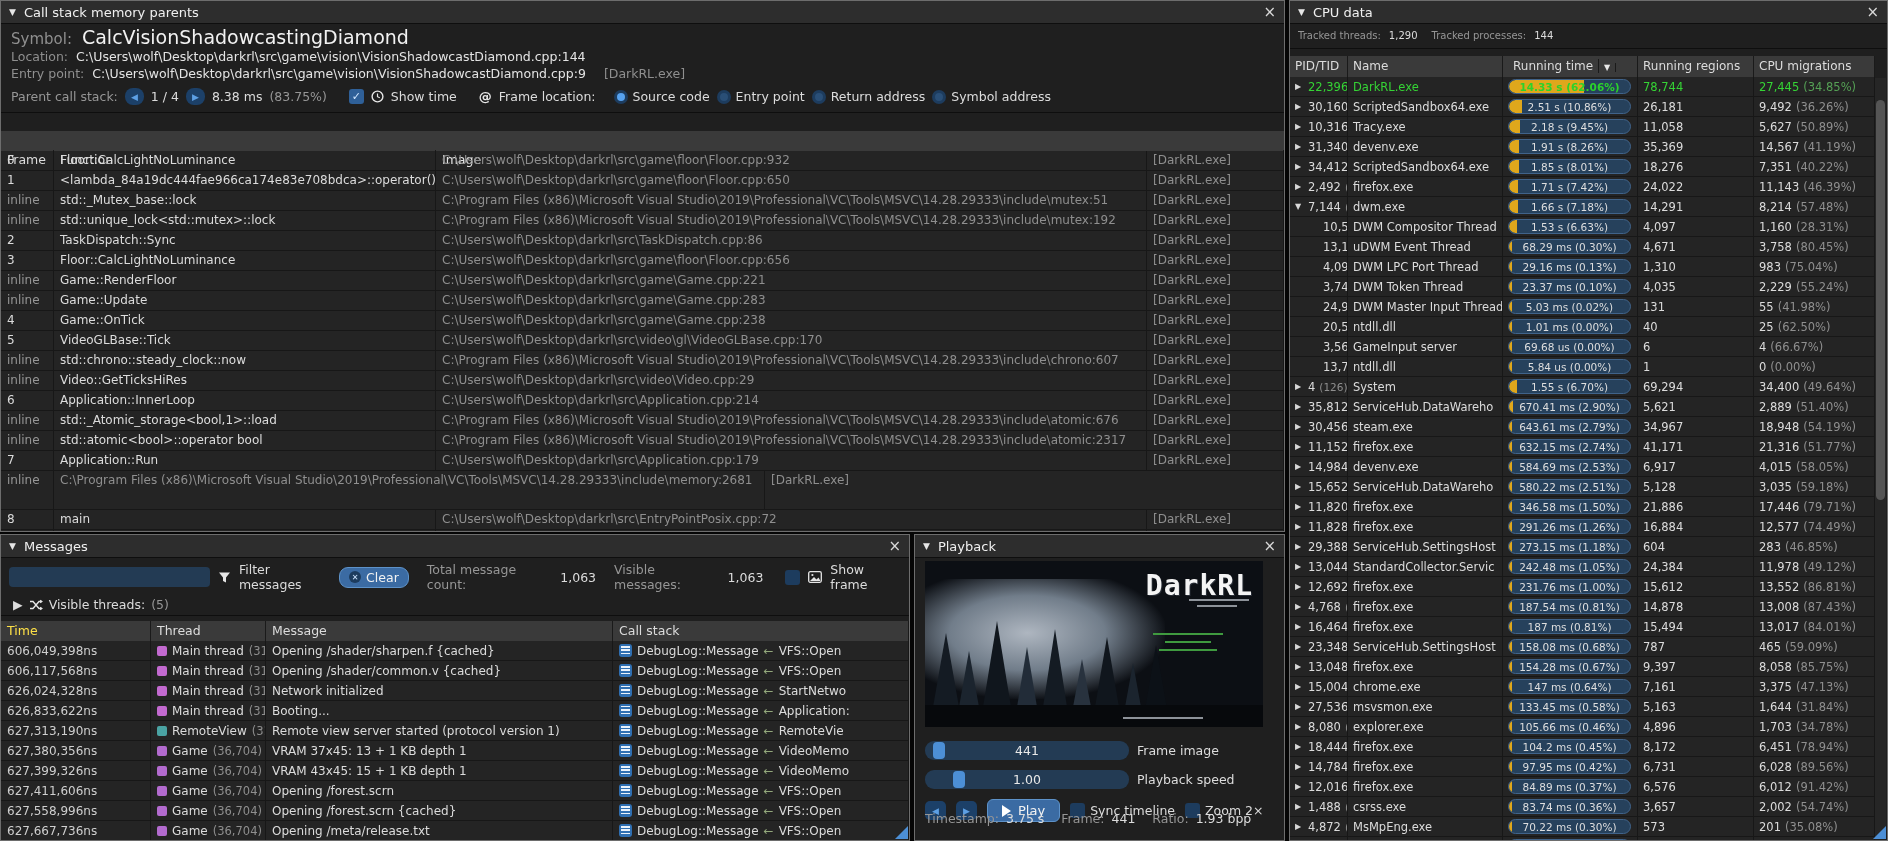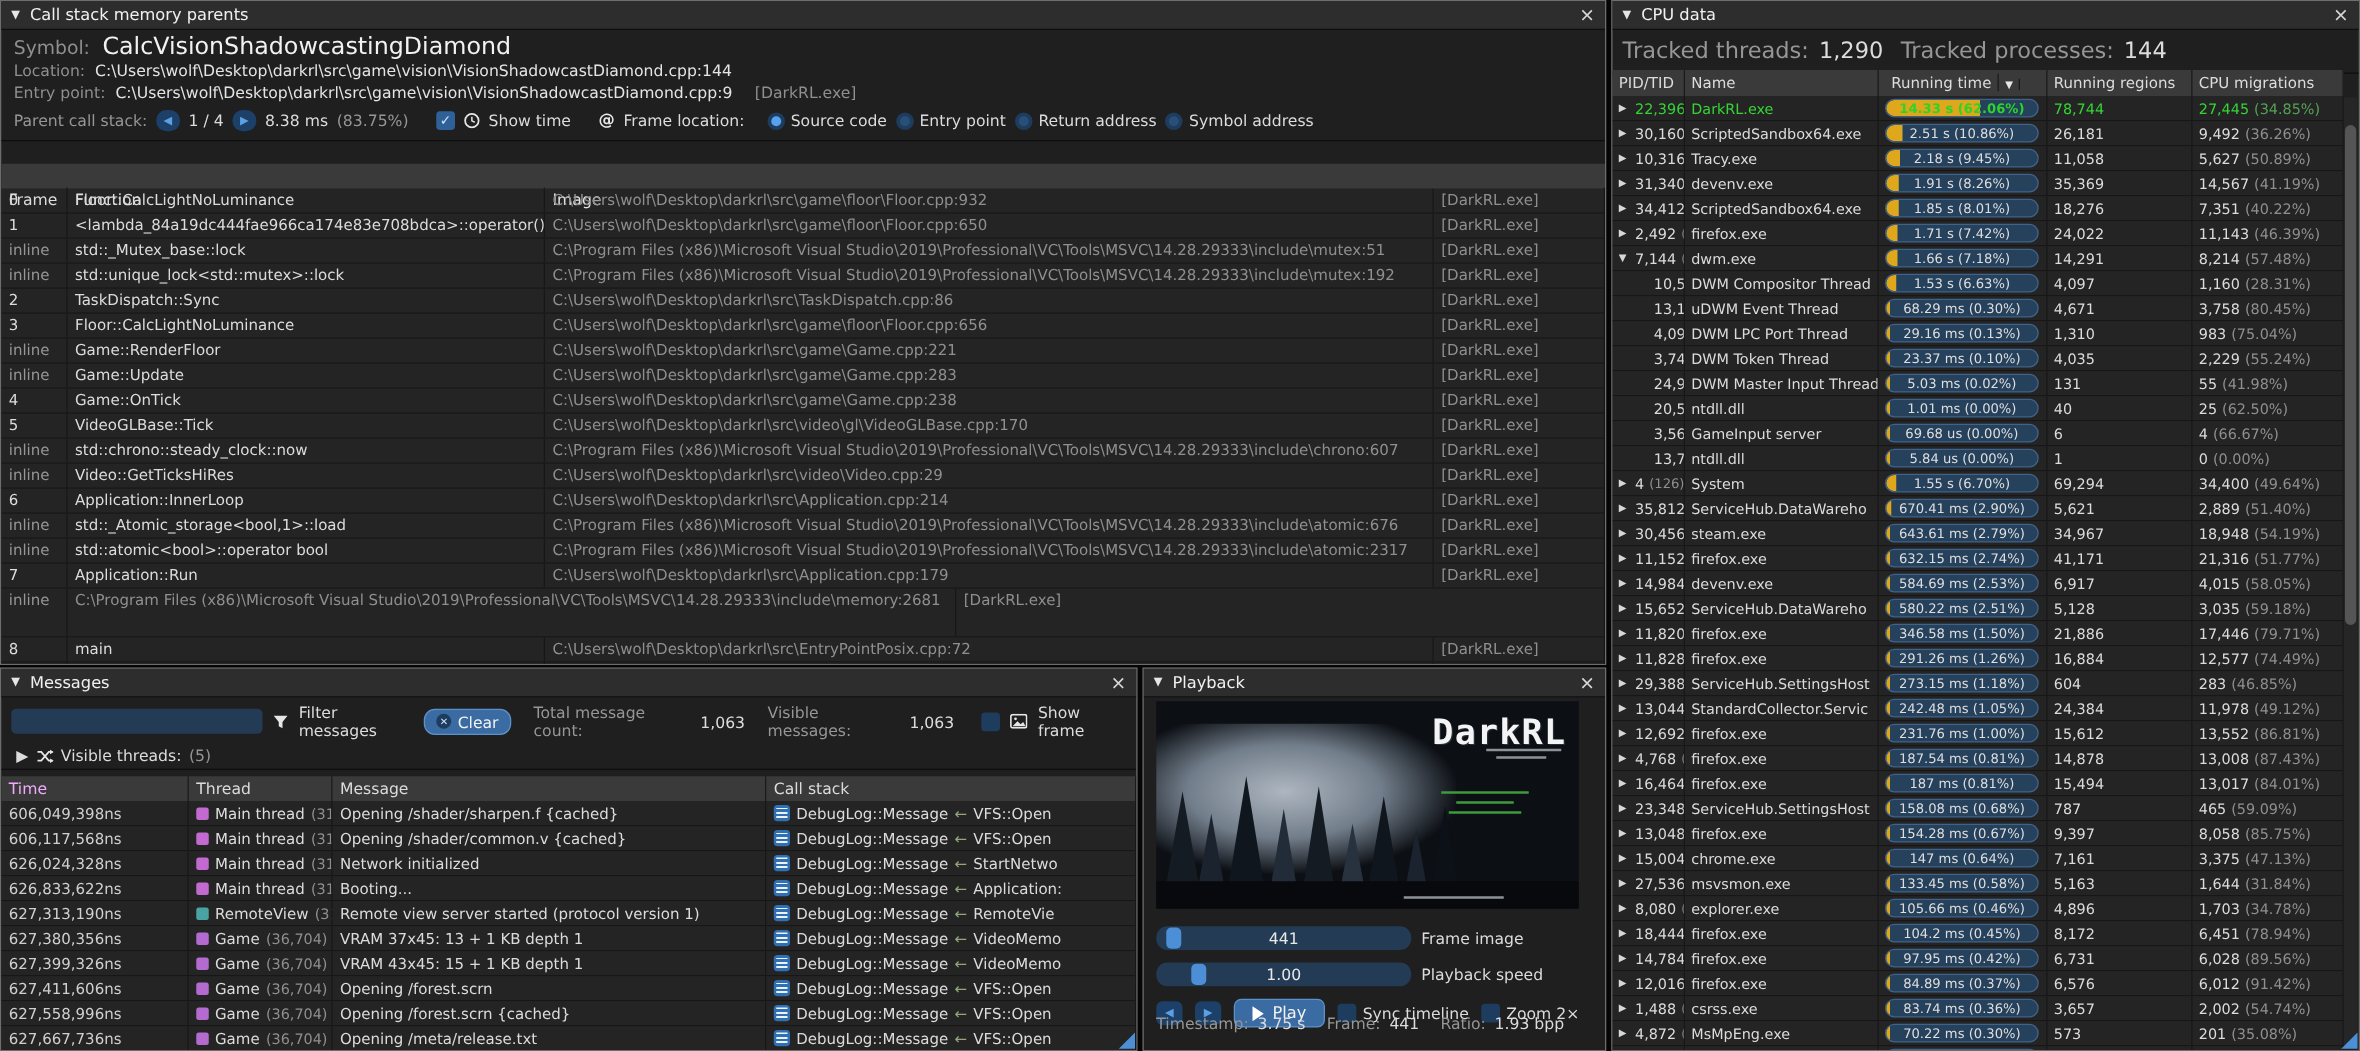--- a/index.html
+++ b/index.html
@@ -74,21 +74,21 @@
   .slider-row{position:absolute;display:flex;align-items:center;gap:8px;font-size:12.5px;}
   .slider{position:relative;width:204px;height:19px;background:#233b54;border-radius:9px;}
   .slider .hnd{position:absolute;top:1px;width:12px;height:17px;border-radius:4px;background:#4c8fd6;}
   .slider .val{position:absolute;left:0;right:0;top:0;line-height:19px;text-align:center;color:#e8e8e8;}
   .pb-buttons{position:absolute;display:flex;align-items:center;gap:10px;font-size:12.5px;}
   .sqbtn{width:21px;height:19px;border-radius:5px;background:#1c4068;color:#5d9fe3;font-size:9px;display:flex;align-items:center;justify-content:center;}
   .playbtn{display:flex;align-items:center;gap:7px;background:#3b6ba3;border:1px solid #5d92c9;border-radius:6px;height:21px;padding:0 14px;color:#f2f2f2;font-size:13px;}
   .playbtn .pt{width:0;height:0;border-left:9px solid #fff;border-top:6px solid transparent;border-bottom:6px solid transparent;}
   .pb-status{position:absolute;display:flex;gap:7px;font-size:12.5px;align-items:center;}
   
-  .cpu-info{display:flex;gap:8px;align-items:flex-start;padding:6px 8px 7px 8px;font-size:18px;border-bottom:1px solid #0e0e0e;}
+  .cpu-info{display:flex;gap:8px;align-items:flex-start;padding:6px 8px 7px 8px;font-size:10px;border-bottom:1px solid #0e0e0e;}
   .cpu-table{position:absolute;left:0;right:12px;top:55px;bottom:0;font-size:11.5px;}
   .p-head,.p-row{display:flex;}
   .p-head{background:#3a3a3a;height:21px;line-height:21px;font-size:12px;}
   .p-head span{border-right:1px solid #1a1a1a;padding:0 5px;box-sizing:border-box;overflow:hidden;white-space:nowrap;}
   .p-row{background:#242424;border-bottom:1px solid #171717;height:19px;align-items:center;}
   .p-row>span{border-right:1px solid #171717;padding:0 5px;box-sizing:border-box;overflow:hidden;white-space:nowrap;height:100%;display:flex;align-items:center;gap:4px;}
   .pc-pid{width:58px;flex:0 0 auto;}
   .pc-name{width:155px;flex:0 0 auto;}
   .pc-time{width:135px;flex:0 0 auto;}
   .pc-reg{width:116px;flex:0 0 auto;}
@@ -329,21 +329,21 @@
             <path d="M1 9.5 H4 L10 2.5 H13" stroke="#e6e6e6" stroke-width="1.4" fill="none"></path>
             <path d="M11 0.8 L14 2.5 L11 4.3 Z" fill="#e6e6e6"></path>
             <path d="M11 7.7 L14 9.5 L11 11.3 Z" fill="#e6e6e6"></path>
           </svg>
         </span>
       <span>Visible threads:</span>
       <span class="dim">(5)</span>
     </div>
     <div class="msg-table">
       <div class="m-head">
-        <span class="mc-time" style="color:#f0abfc">Time</span>
+        <span class="mc-time" style="color:#fde047">Time</span>
         <span class="mc-thread">Thread</span>
         <span class="mc-msg">Message</span>
         <span class="mc-cs">Call stack</span>
       </div>
       <div id="msg-rows">
           <div class="m-row">
             <span class="mc-time">606,049,398ns</span>
             <span class="mc-thread">
               <span class="swatch" style="background: rgb(195, 106, 208);"></span>
               <span>Main thread</span>

